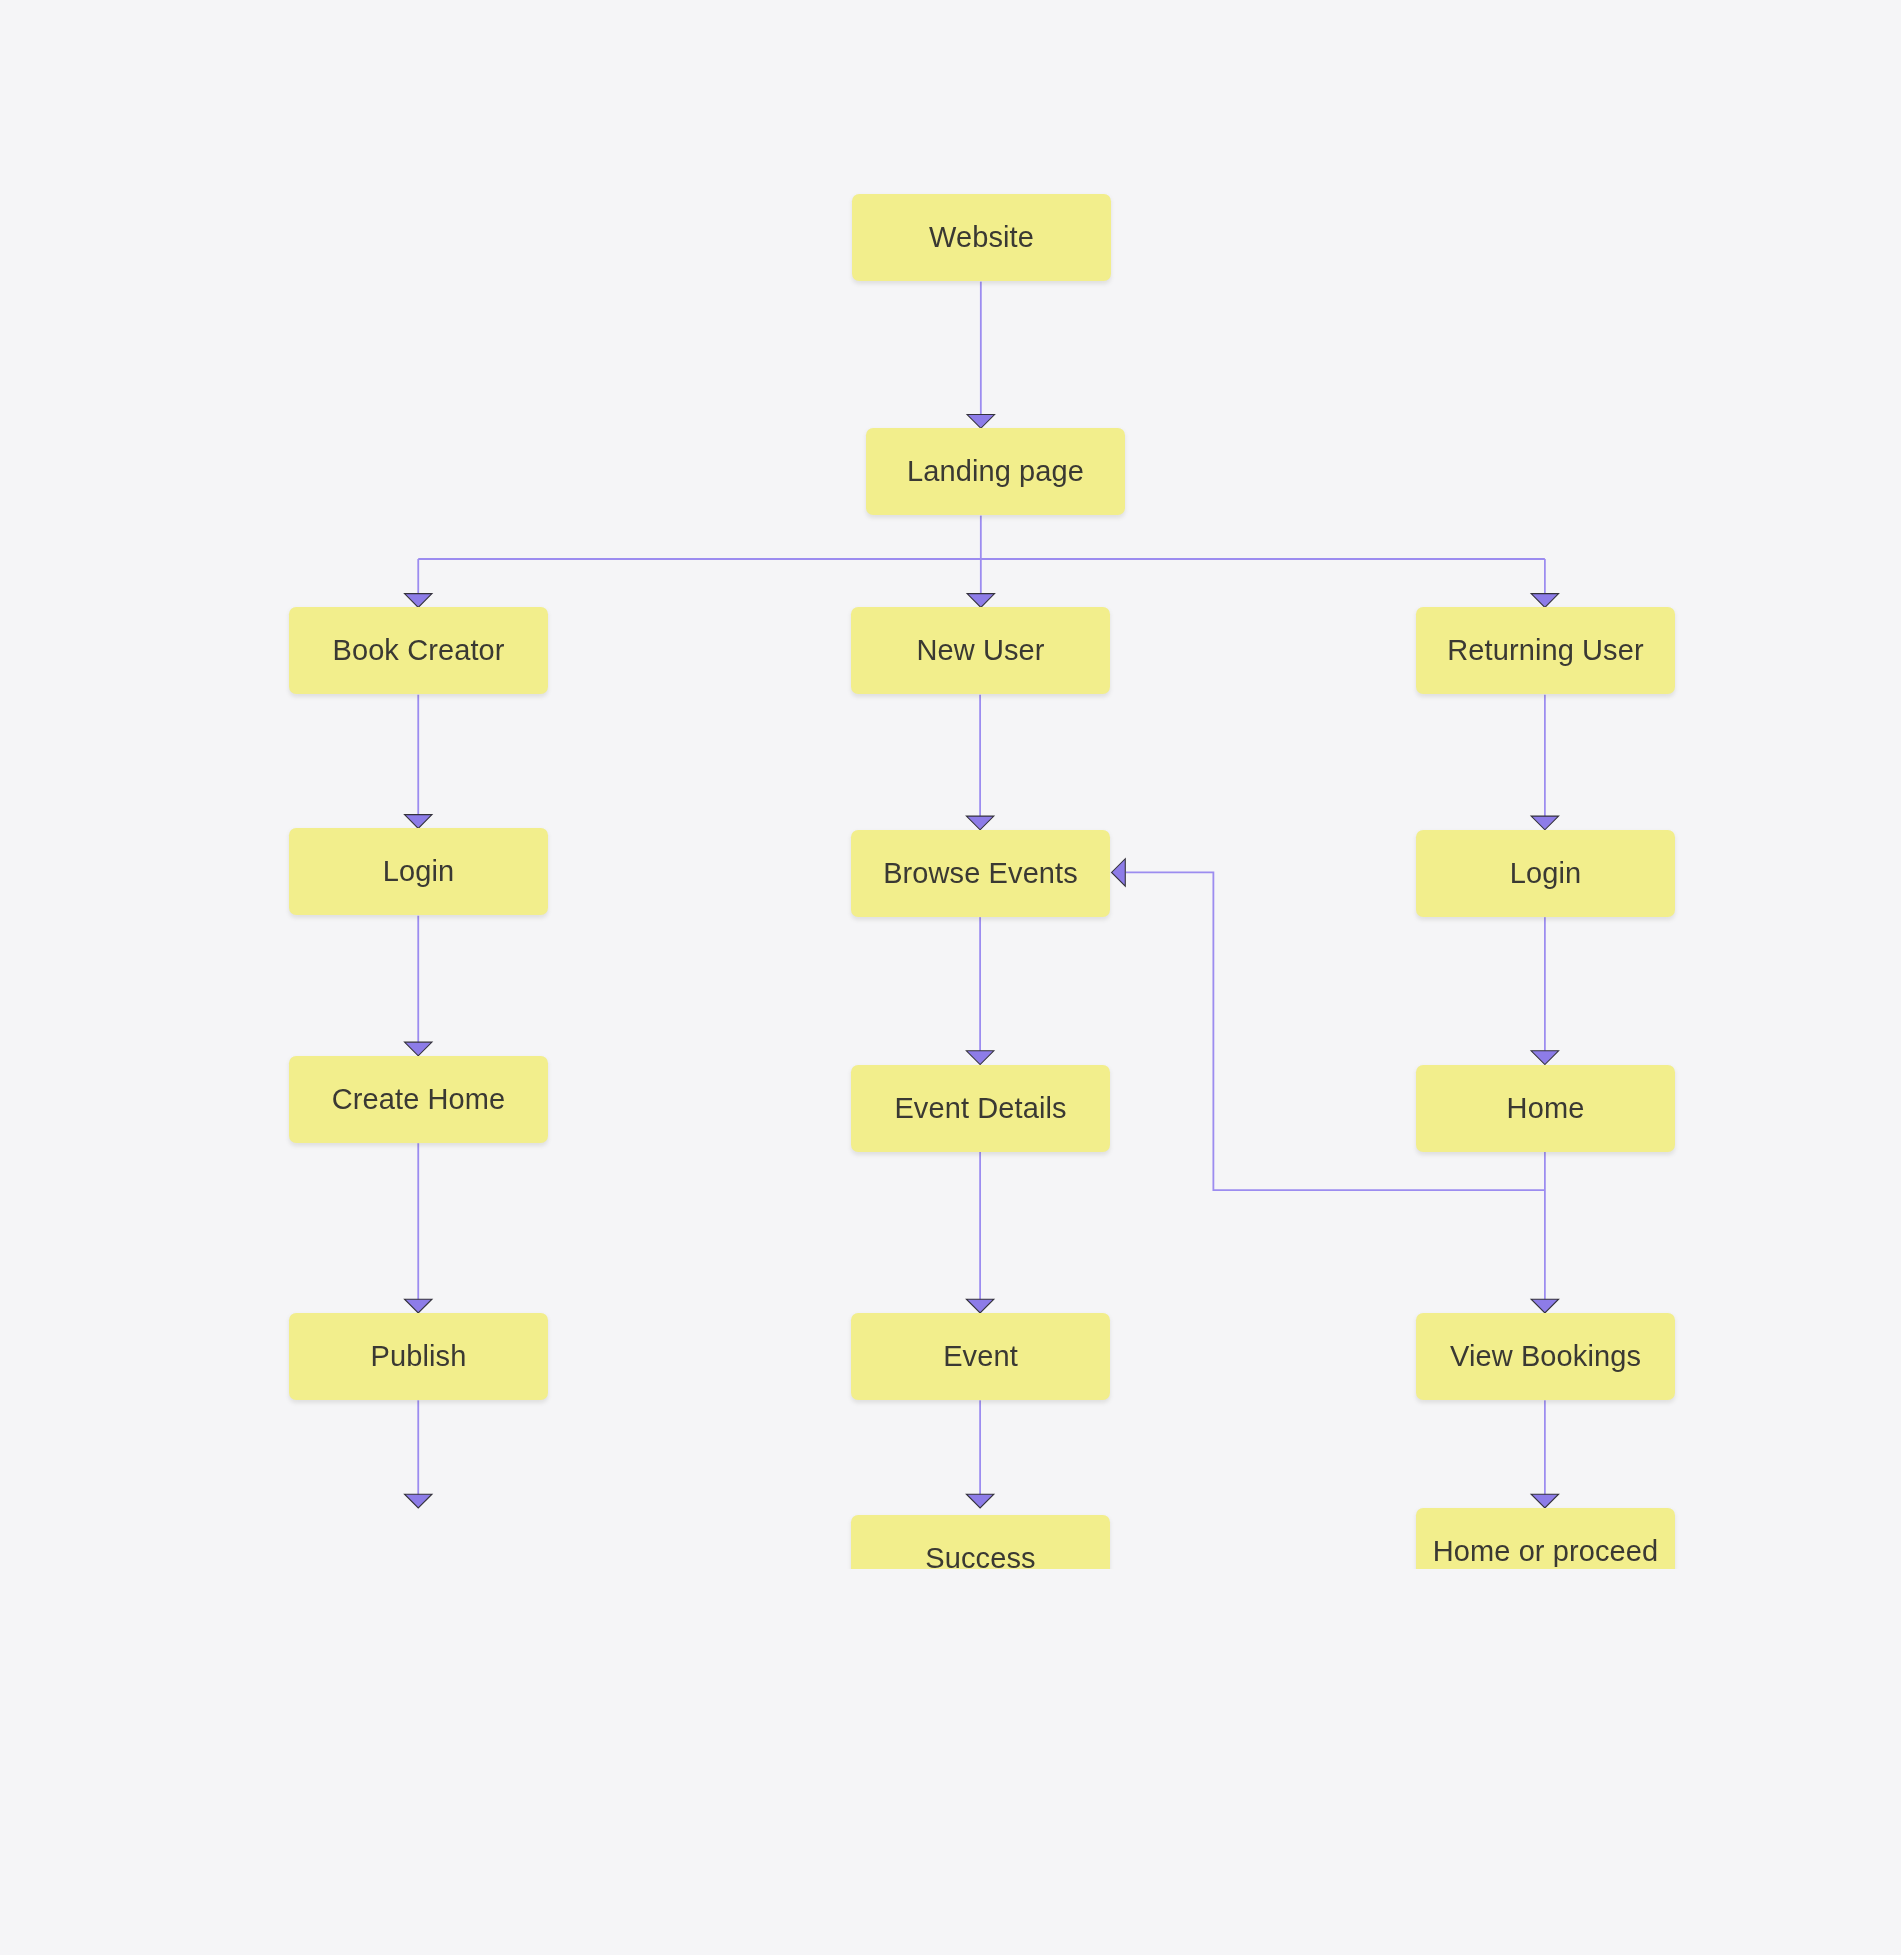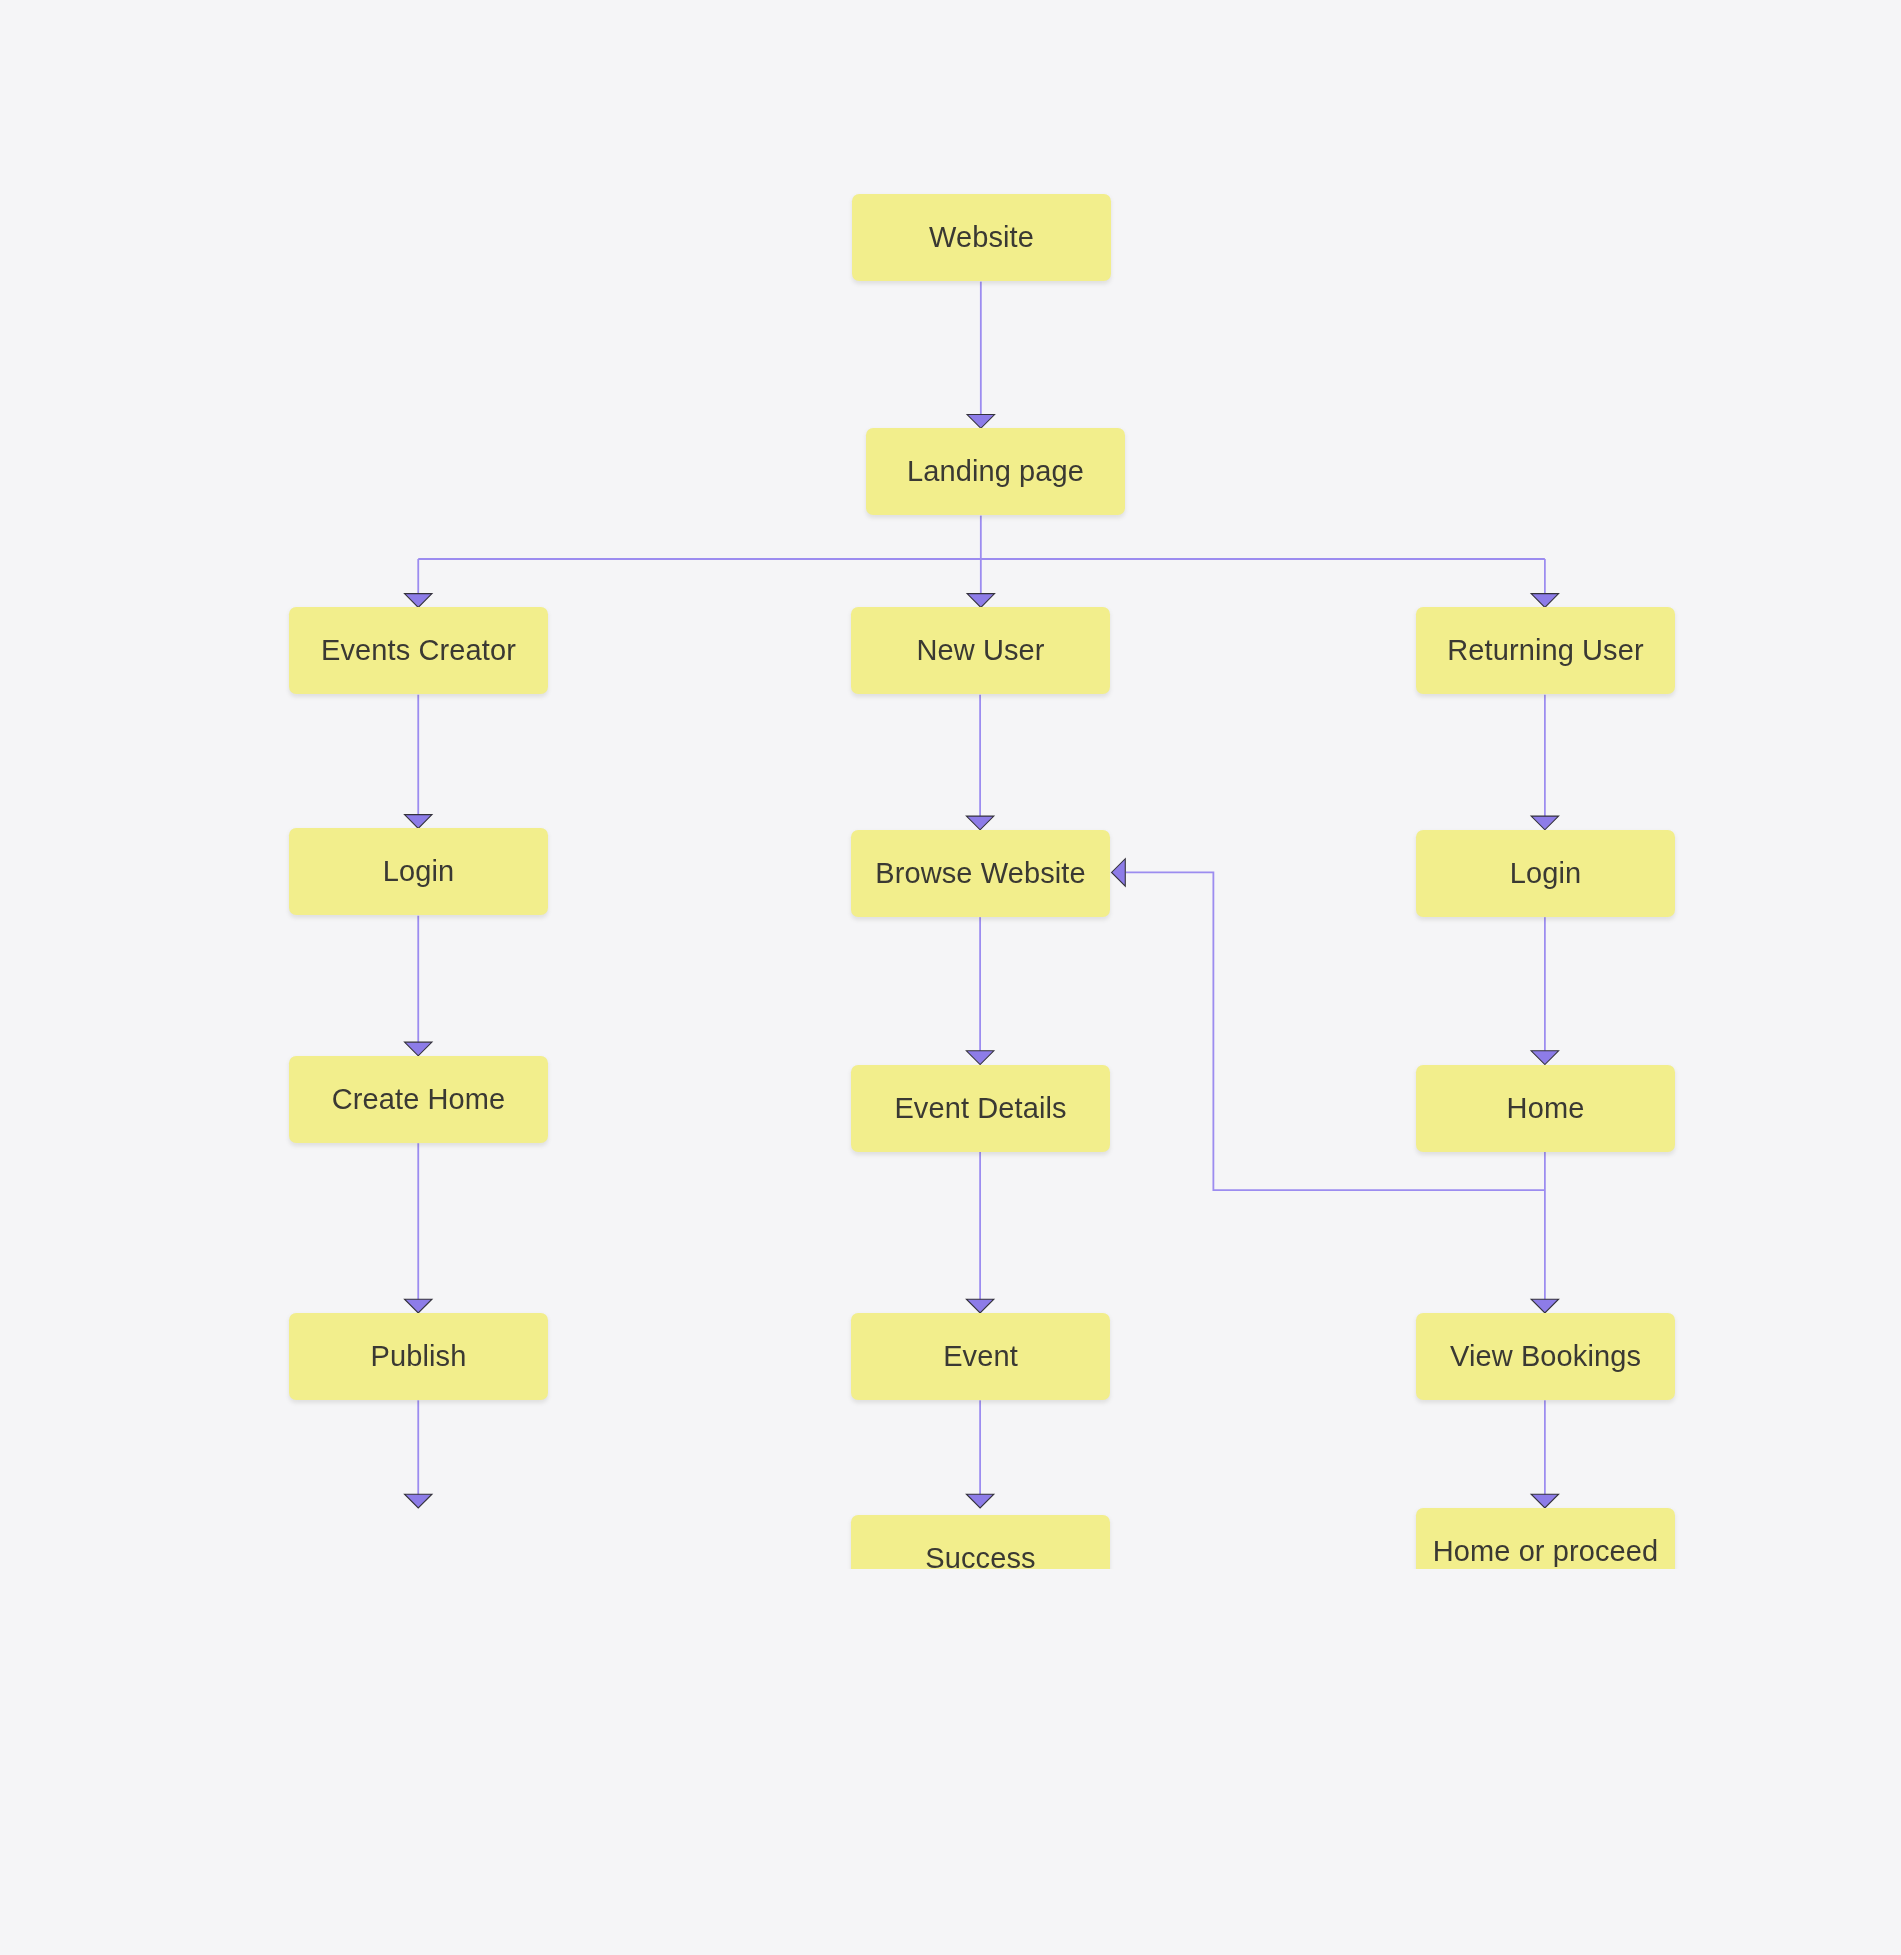--- a/index.html
+++ b/index.html
@@ -121,37 +121,37 @@
 
   <div class="node" style="left:852px;top:194px">
     <span class="node-label">Website</span>
   </div>
 
   <div class="node" style="left:866px;top:428px">
     <span class="node-label">Landing page</span>
   </div>
 
   <div class="node" style="left:289px;top:607px">
-    <span class="node-label">Events Creator</span>
+    <span class="node-label">Book Creator</span>
   </div>
 
   <div class="node" style="left:851px;top:607px">
     <span class="node-label">New User</span>
   </div>
 
   <div class="node" style="left:1416px;top:607px">
     <span class="node-label">Returning User</span>
   </div>
 
   <div class="node" style="left:289px;top:828px">
     <span class="node-label">Login</span>
   </div>
 
   <div class="node" style="left:851px;top:830px">
-    <span class="node-label">Browse Website</span>
+    <span class="node-label">Browse Events</span>
   </div>
 
   <div class="node" style="left:1416px;top:830px">
     <span class="node-label">Login</span>
   </div>
 
   <div class="node" style="left:289px;top:1056px">
     <span class="node-label">Create Home</span>
   </div>
 

